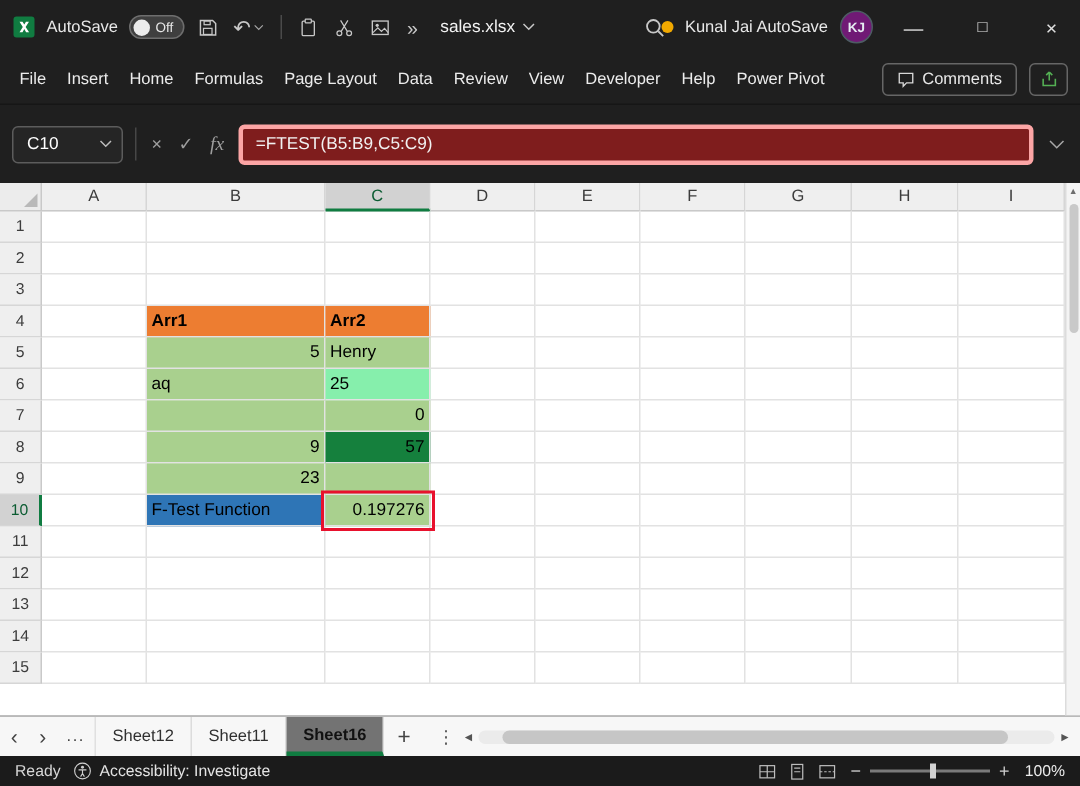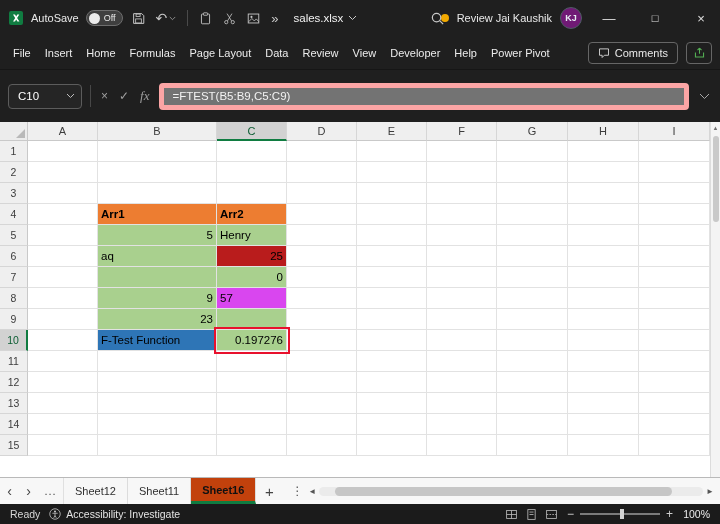--- a/index.html
+++ b/index.html
@@ -33,21 +33,21 @@
   .menu-right { margin-left:auto; display:flex; align-items:center; gap:8px; }
   .comments-btn { display:flex; align-items:center; gap:5px; height:22px; padding:0 9px; border:1px solid #666; border-radius:4px; background:transparent; color:#e8e8e8; font-size:11px; cursor:default; }
   .share-btn { display:flex; align-items:center; justify-content:center; height:22px; width:26px; border:1px solid #666; border-radius:4px; background:transparent; cursor:default; }
 
   
   .formulabar { height:52px; background:#1f1f1f; display:flex; align-items:center; padding:0 8px; gap:8px; }
   .namebox { width:74px; height:25px; background:#252525; border:1px solid #5c5c5c; border-radius:4px; display:flex; align-items:center; padding:0 6px 0 9px; color:#fff; font-size:11.5px; justify-content:space-between; }
   .fb-sep { width:1px; height:22px; background:#474747; }
   .fb-icons { display:flex; align-items:center; gap:11px; color:#9e9e9e; font-size:12px; padding:0 2px; }
   .fb-fx { font-style:italic; font-family:"Liberation Serif", serif; font-size:13px; }
-  .formula-input { flex:1; height:27px; background:#737373; border:5px solid #fca5a5; border-radius:4px; display:flex; align-items:center; padding:0 8px; color:#f2f2f2; font-size:11.5px;text-align:center; }
+  .formula-input { flex:1; height:27px; background:#7f1d1d; border:3px solid #fca5a5; border-radius:4px; display:flex; align-items:center; padding:0 8px; color:#f2f2f2; font-size:11.5px;text-align:center; }
   .fb-expand { color:#a8a8a8; display:flex; align-items:center; padding:0 2px; }
 
   
   .grid-wrap { height:355px; display:flex; background:#fff; }
   .sheet-grid { width:710px; }
   .g-row { display:flex; height:21px; }
   .g-row.g-head { height:19px; }
   .g-corner { width:28px; height:19px; background:#ececec; border-right:1px solid #c9c9c9; border-bottom:1px solid #c9c9c9; position:relative; }
   .g-corner::after { content:""; position:absolute; right:2px; bottom:2px; width:0; height:0; border-left:9px solid transparent; border-bottom:9px solid #b9b9b9; }
   .g-colh { height:19px; background:#efefef; border-right:1px solid #d6d6d6; border-bottom:1px solid #c9c9c9; text-align:center; font-size:11px; color:#3c3c3c; line-height:18px; }
@@ -60,21 +60,21 @@
   .vscroll .arrow { height:12px; display:flex; align-items:center; }
   .vscroll .thumb { width:6px; height:86px; background:#c9c9c9; border-radius:3px; margin-top:2px; }
   .vscroll .spacer { flex:1; }
 
   
   .sheetbar { height:27px; background:#f7f7f7; border-top:1px solid #b9b9b9; display:flex; align-items:stretch; font-size:11px; color:#333; }
   .nav-btn { width:19px; display:flex; align-items:center; justify-content:center; color:#444; font-size:14px; cursor:default; }
   .sheet-list-btn { width:26px; display:flex; align-items:center; justify-content:center; color:#444; letter-spacing:1px; border-right:1px solid #e0e0e0; }
   .sheet-tabs { display:flex; align-items:stretch; }
   .sheet-tab { padding:0 11px; display:flex; align-items:center; border-right:1px solid #dcdcdc; color:#303030; cursor:default; }
-  .sheet-tab.active { background:#c2410c; font-weight:bold; border-bottom:3px solid var(--accent-green,#107C41); color:#111; }
+  .sheet-tab.active { background:#737373; font-weight:bold; border-bottom:3px solid var(--accent-green,#107C41); color:#111; }
   .add-sheet { width:26px; display:flex; align-items:center; justify-content:center; font-size:15px; color:#444; }
   .kebab { width:18px; display:flex; align-items:center; justify-content:center; color:#555; margin-left:6px; font-size:12px; }
   .hscroll { flex:1; display:flex; align-items:center; gap:3px; padding:0 6px 0 2px; }
   .hscroll .h-arrow { font-size:8px; color:#555; }
   .hscroll .track { flex:1; height:9px; background:#ebebeb; border-radius:5px; position:relative; }
   .hscroll .h-thumb { position:absolute; left:4%; top:0; height:9px; width:88%; background:#c6c6c6; border-radius:5px; }
 
   
   .statusbar { height:20px; background:#1b1b1b; color:#cfcfcf; display:flex; align-items:center; font-size:10.5px; padding:0 10px; gap:9px; }
   .status-mode { color:#d6d6d6; }
@@ -154,21 +154,21 @@
     <div class="tb-center">
       <button class="tb-btn">
         <svg width="15" height="15" viewBox="0 0 16 16">
             <circle cx="7" cy="7" r="4.5" fill="none" stroke="#c8c8c8" stroke-width="1.3"></circle>
             <line x1="10.5" y1="10.5" x2="14" y2="14" stroke="#c8c8c8" stroke-width="1.3"></line>
           </svg>
       </button>
     </div>
     <div class="tb-right">
       <span class="presence-dot"></span>
-      <span class="user-name">Review Jai Kaushik</span>
+      <span class="user-name">Kunal Jai AutoSave</span>
       <span class="avatar">KJ</span>
       <button class="win-btn">—</button>
       <button class="win-btn max">□</button>
       <button class="win-btn">×</button>
     </div>
   </div>
 
   <div class="menubar">
     <div class="menu-tabs">
         <div class="menu-tab">File</div>
@@ -293,21 +293,21 @@
           <div class="g-cell" style="width: 70px;"></div>
           <div class="g-cell" style="width: 70px;"></div>
           <div class="g-cell" style="width: 71px;"></div>
           <div class="g-cell" style="width: 71px;"></div>
           <div class="g-cell" style="width: 71px;"></div>
         </div>
         <div class="g-row">
           <div class="g-rowh">6</div>
           <div class="g-cell" style="width: 70px;"></div>
           <div class="g-cell" style="width: 119px; background: rgb(169, 208, 142); text-align: left;">aq</div>
-          <div class="g-cell" style="width: 70px; background: #b91c1c; text-align: right;">25</div>
+          <div class="g-cell" style="width: 70px; background: #86efac; ">25</div>
           <div class="g-cell" style="width: 70px;"></div>
           <div class="g-cell" style="width: 70px;"></div>
           <div class="g-cell" style="width: 70px;"></div>
           <div class="g-cell" style="width: 71px;"></div>
           <div class="g-cell" style="width: 71px;"></div>
           <div class="g-cell" style="width: 71px;"></div>
         </div>
         <div class="g-row">
           <div class="g-rowh">7</div>
           <div class="g-cell" style="width: 70px;"></div>
@@ -317,21 +317,21 @@
           <div class="g-cell" style="width: 70px;"></div>
           <div class="g-cell" style="width: 70px;"></div>
           <div class="g-cell" style="width: 71px;"></div>
           <div class="g-cell" style="width: 71px;"></div>
           <div class="g-cell" style="width: 71px;"></div>
         </div>
         <div class="g-row">
           <div class="g-rowh">8</div>
           <div class="g-cell" style="width: 70px;"></div>
           <div class="g-cell" style="width: 119px; background: rgb(169, 208, 142); text-align: right;">9</div>
-          <div class="g-cell" style="width: 70px; background: #d946ef; ">57</div>
+          <div class="g-cell" style="width: 70px; background: #15803d; text-align: right;">57</div>
           <div class="g-cell" style="width: 70px;"></div>
           <div class="g-cell" style="width: 70px;"></div>
           <div class="g-cell" style="width: 70px;"></div>
           <div class="g-cell" style="width: 71px;"></div>
           <div class="g-cell" style="width: 71px;"></div>
           <div class="g-cell" style="width: 71px;"></div>
         </div>
         <div class="g-row">
           <div class="g-rowh">9</div>
           <div class="g-cell" style="width: 70px;"></div>

